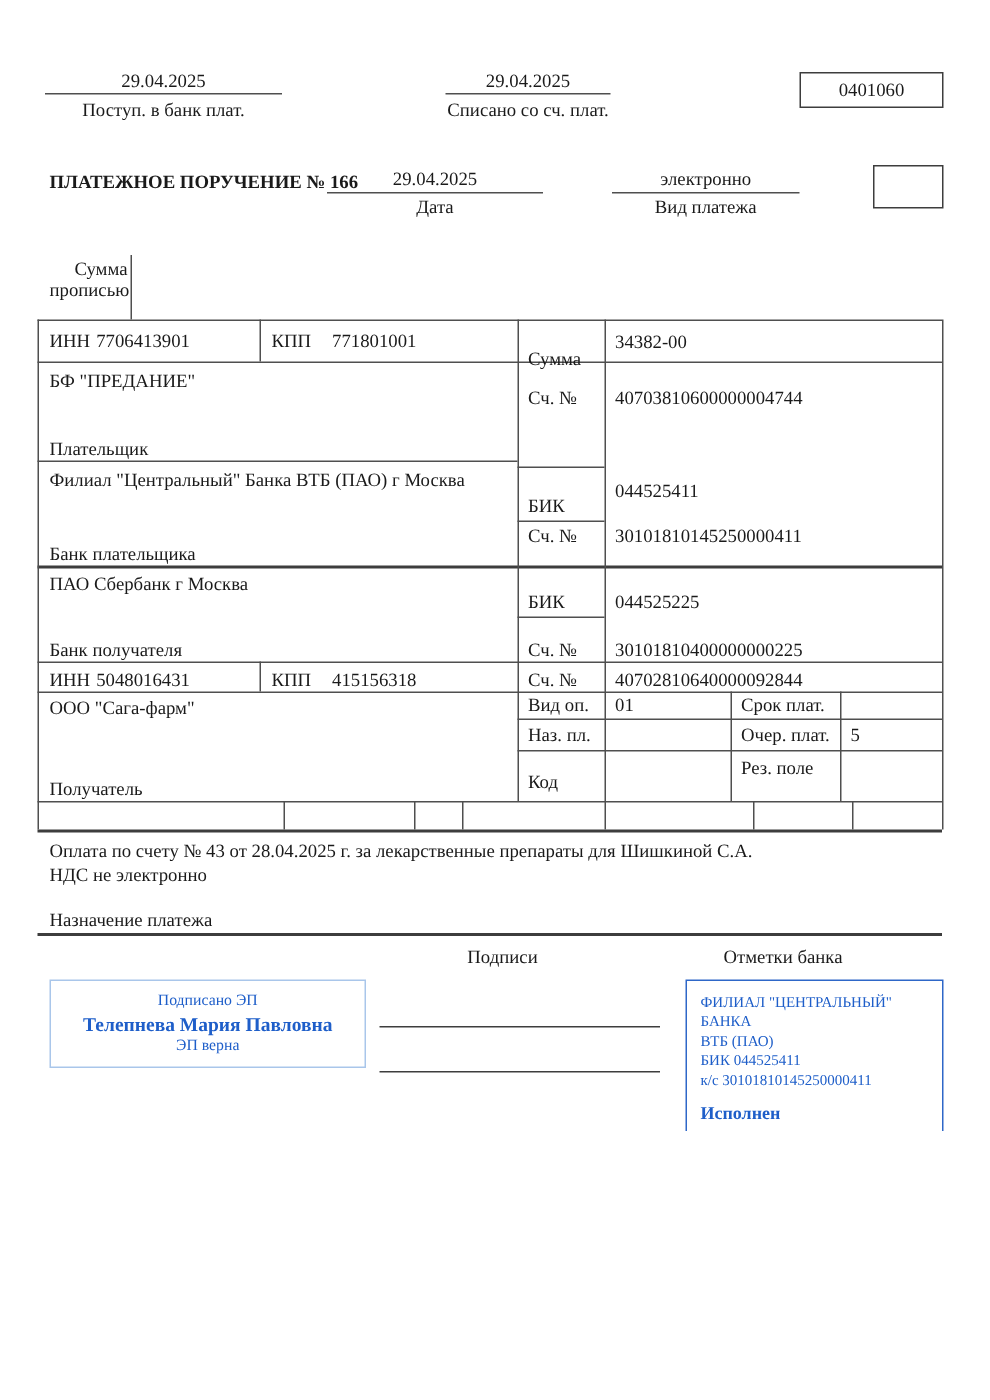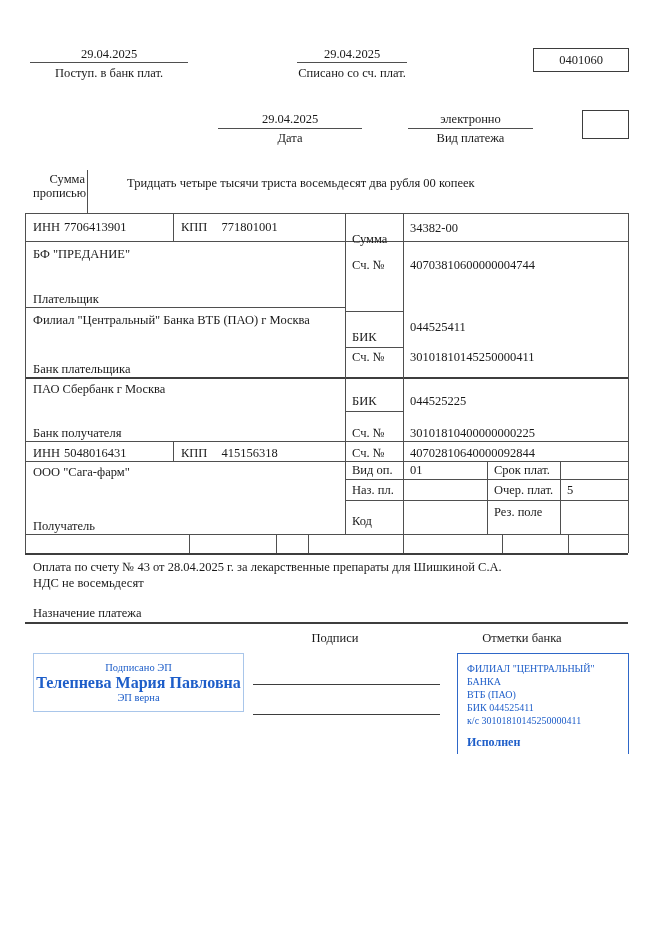--- a/index.html
+++ b/index.html
@@ -11,21 +11,21 @@
   .hl2{position:absolute;height:2px;background:#3d3d3d;}
   .vl{position:absolute;width:1px;background:#4f4f4f;}
   .box{position:absolute;border:1.5px solid #3d3d3d;display:flex;align-items:center;justify-content:center;}
   .bold{font-weight:bold;}
   .wrap{white-space:normal;text-align:right;}
   .kgap{display:inline-block;margin-left:14px;}
   .lgap{display:inline-block;margin-left:4px;}
   .sigbox{position:absolute;left:33px;top:653px;width:209px;height:57px;border:1px solid #a9c6ea;
           display:flex;flex-direction:column;align-items:center;justify-content:center;color:#1e5ec9;}
   .sig-small{font-size:10.5px;line-height:14px;}
-  .sig-name{font-size:16px;font-weight:bold;line-height:16px;}
+  .sig-name{font-size:13px;font-weight:bold;line-height:16px;}
   .sigline{position:absolute;height:1px;background:#3d3d3d;left:253px;width:187px;}
   .stamp{position:absolute;left:457px;top:653px;width:152px;height:86px;border:1.5px solid #2e67c8;
          color:#1e5ec9;font-size:10px;line-height:13px;padding:8px 9px;white-space:normal;}
   .stamp-status{font-weight:bold;font-size:12px;line-height:16px;margin-top:7px;}
   .stamp-dt{font-size:12px;margin-top:7px;}
 </style>
 </head>
 <body>
 
 <div id="page">
@@ -35,31 +35,31 @@
   <div class="abs c" style="left:30px;top:66px;width:158px;">Поступ. в банк плат.</div>
 
   <div class="abs c" style="left:297px;top:47px;width:110px;">29.04.2025</div>
   <div class="hl" style="left:297px;top:62px;width:110px;"></div>
   <div class="abs c" style="left:292px;top:66px;width:120px;">Списано со сч. плат.</div>
 
   <div class="box" style="left:533px;top:48px;width:94px;height:22px;">
     <span>0401060</span>
   </div>
 
+  <div class="abs bold" style="left:33px;top:114px;">ПЛАТЕЖНОЕ ПОРУЧЕНИЕ № 166</div>
   <div class="abs c" style="left:218px;top:112px;width:144px;">29.04.2025</div>
   <div class="hl" style="left:218px;top:128px;width:144px;"></div>
   <div class="abs c" style="left:218px;top:131px;width:144px;">Дата</div>
   <div class="abs c" style="left:408px;top:112px;width:125px;">электронно</div>
   <div class="hl" style="left:408px;top:128px;width:125px;"></div>
   <div class="abs c" style="left:408px;top:131px;width:125px;">Вид платежа</div>
   <div class="box" style="left:582px;top:110px;width:45px;height:27px;"></div>
 
   <div class="vl" style="left:87px;top:170px;height:43px;"></div>
   <div class="abs wrap" style="left:33px;top:172px;width:52px;">Сумма прописью</div>
-  <div class="abs" style="left:127px;top:176px;">Тридцать четыре тысячи триста восемьдесят два рубля 00 копеек</div>
 
   <div class="hl" style="left:25px;top:213px;width:603px;"></div>
   <div class="hl" style="left:25px;top:241px;width:603px;"></div>
   <div class="hl" style="left:25px;top:307px;width:320px;"></div>
   <div class="hl" style="left:345px;top:311px;width:58px;"></div>
   <div class="hl" style="left:345px;top:347px;width:58px;"></div>
   <div class="hl2" style="left:25px;top:377px;width:603px;"></div>
   <div class="hl" style="left:345px;top:411px;width:58px;"></div>
   <div class="hl" style="left:25px;top:441px;width:603px;"></div>
   <div class="hl" style="left:25px;top:461px;width:603px;"></div>
@@ -127,21 +127,21 @@
   <div class="abs" style="left:567px;top:463px;"></div>
   <div class="abs" style="left:352px;top:483px;">Наз. пл.</div>
   <div class="abs" style="left:410px;top:483px;"></div>
   <div class="abs" style="left:494px;top:483px;">Очер. плат.</div>
   <div class="abs" style="left:567px;top:483px;">5</div>
   <div class="abs" style="left:352px;top:514px;">Код</div>
   <div class="abs" style="left:494px;top:505px;">Рез. поле</div>
   <div class="abs" style="left:33px;top:519px;">Получатель</div>
 
   <div class="abs" style="left:33px;top:560px;">Оплата по счету № 43 от 28.04.2025 г. за лекарственные препараты для Шишкиной С.А.</div>
-  <div class="abs" style="left:33px;top:576px;">НДС не восемьдесят</div>
+  <div class="abs" style="left:33px;top:576px;">НДС не электронно</div>
   <div class="abs" style="left:33px;top:606px;">Назначение платежа</div>
   <div class="hl2" style="left:25px;top:622px;width:603px;"></div>
 
   <div class="abs c" style="left:240px;top:631px;width:190px;">Подписи</div>
   <div class="abs c" style="left:437px;top:631px;width:170px;">Отметки банка</div>
 
   <div class="sigbox">
     <div class="sig-small">Подписано ЭП</div>
     <div class="sig-name">Телепнева Мария Павловна</div>
     <div class="sig-small">ЭП верна</div>

